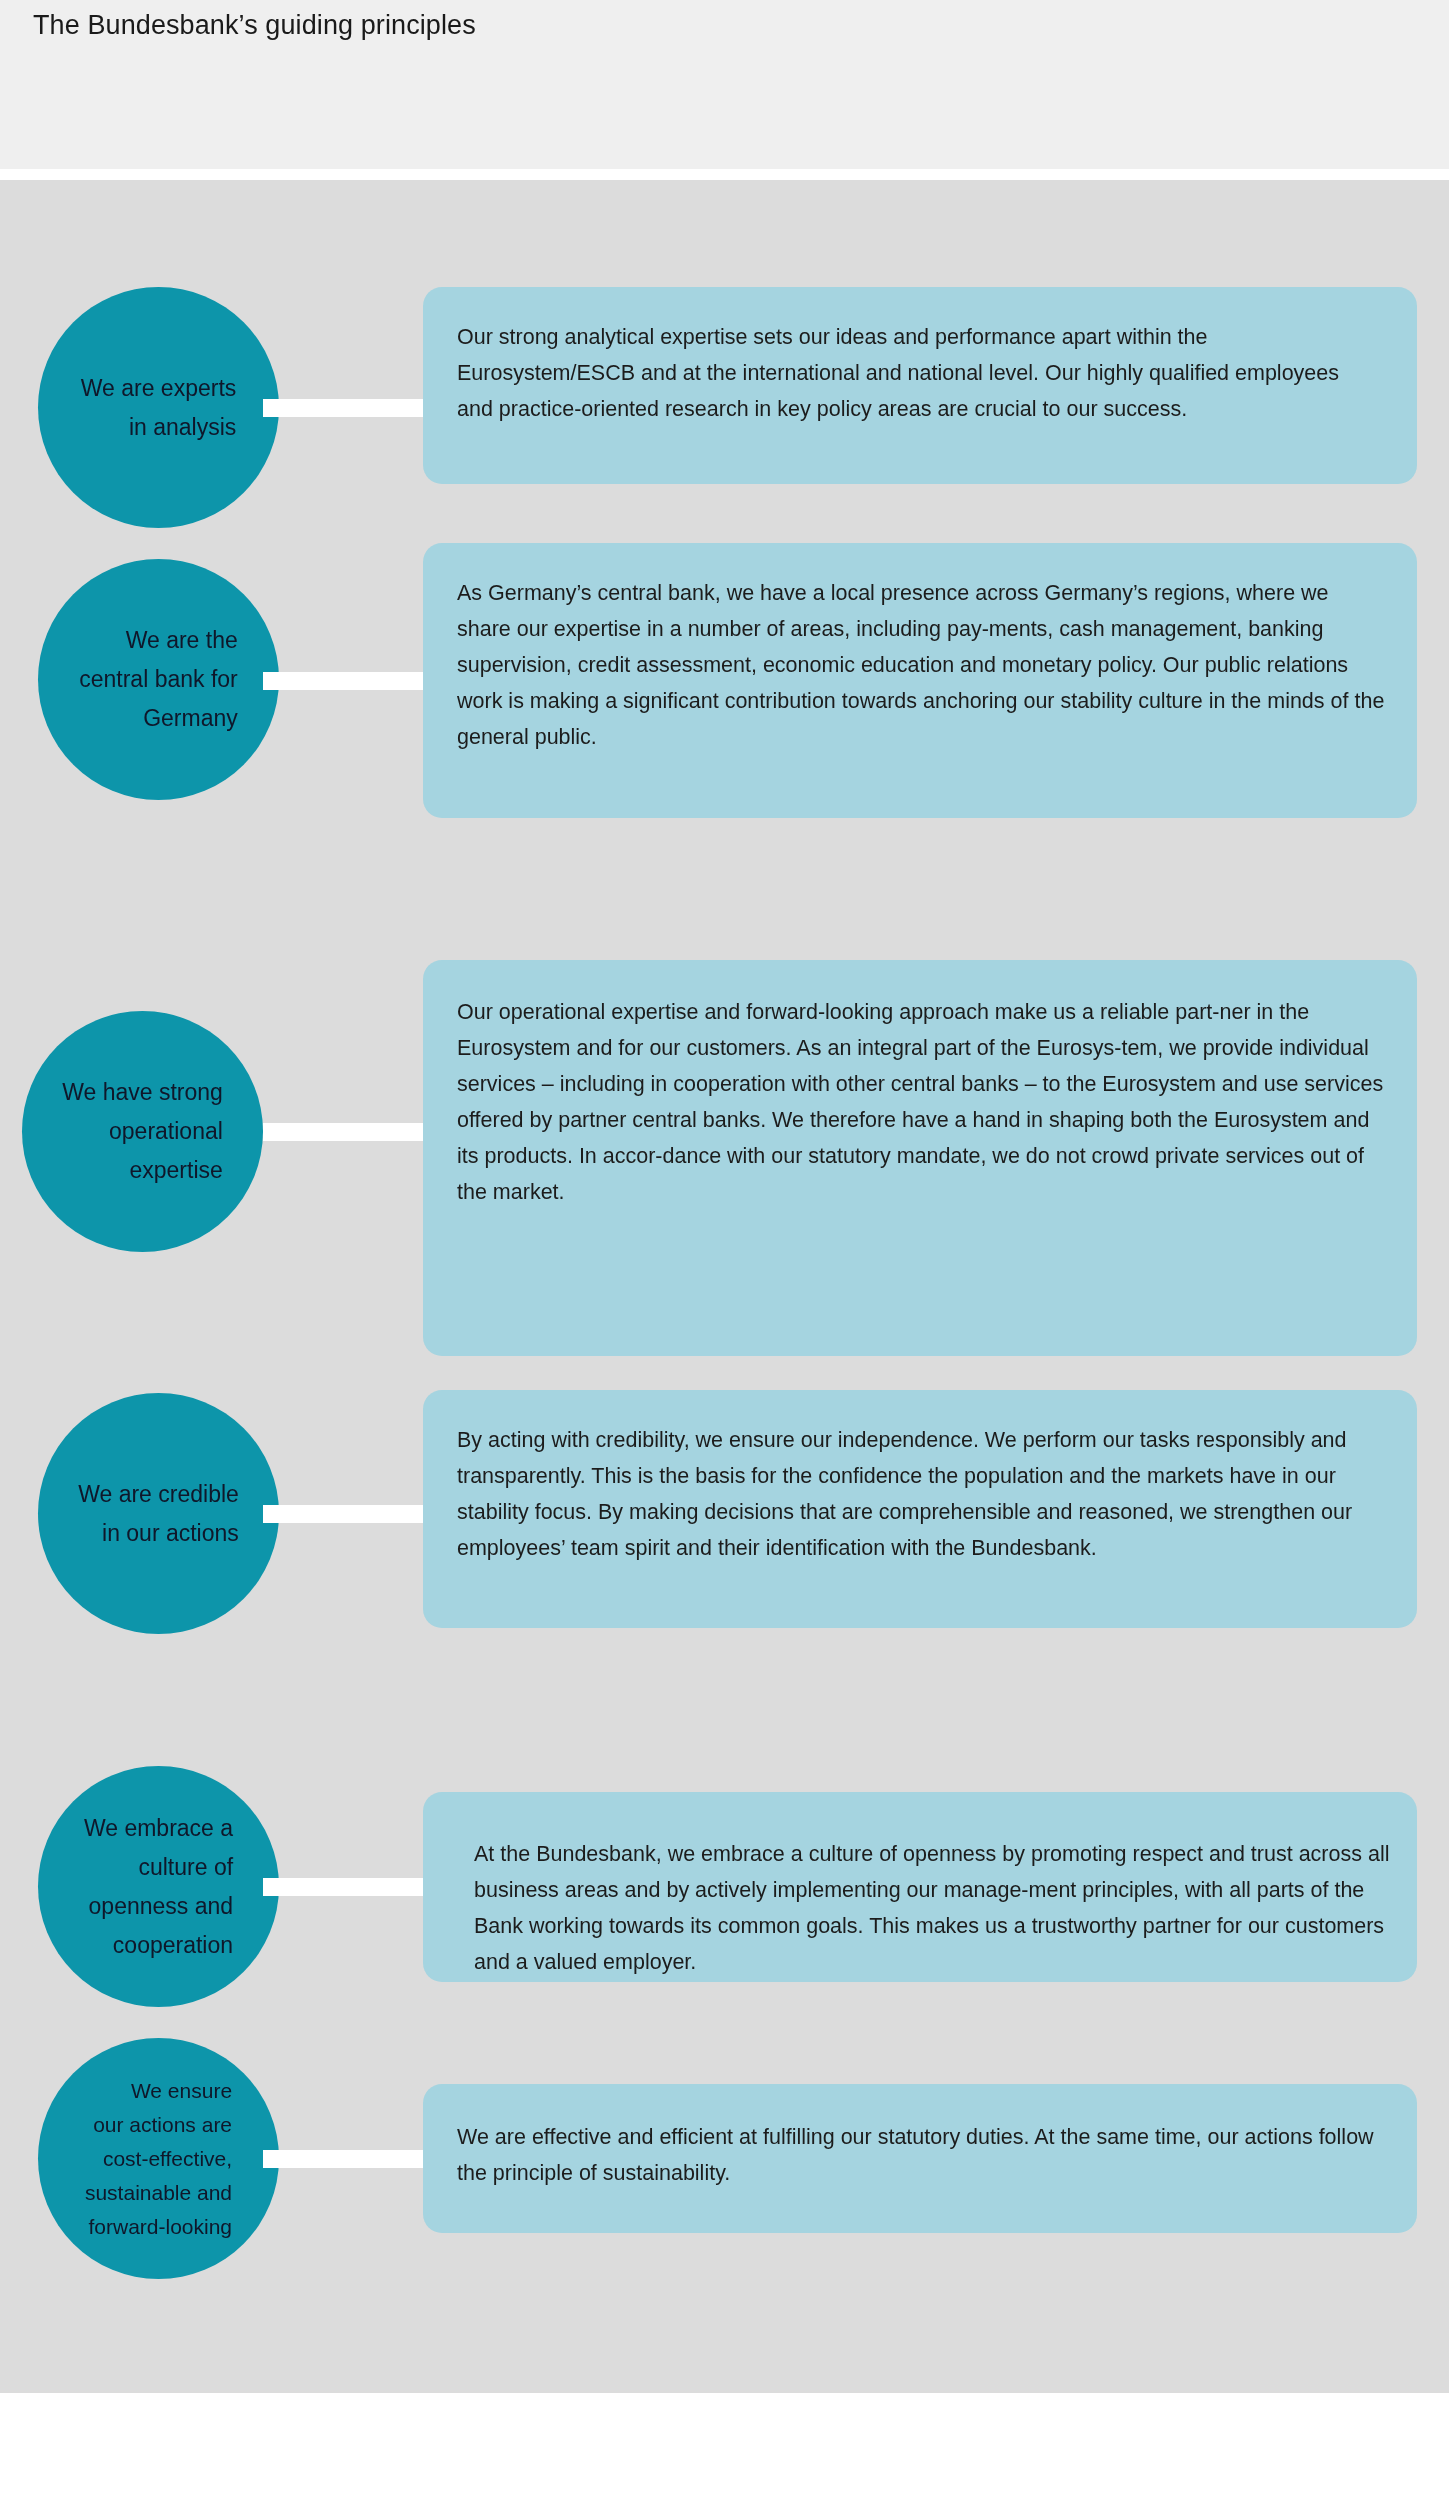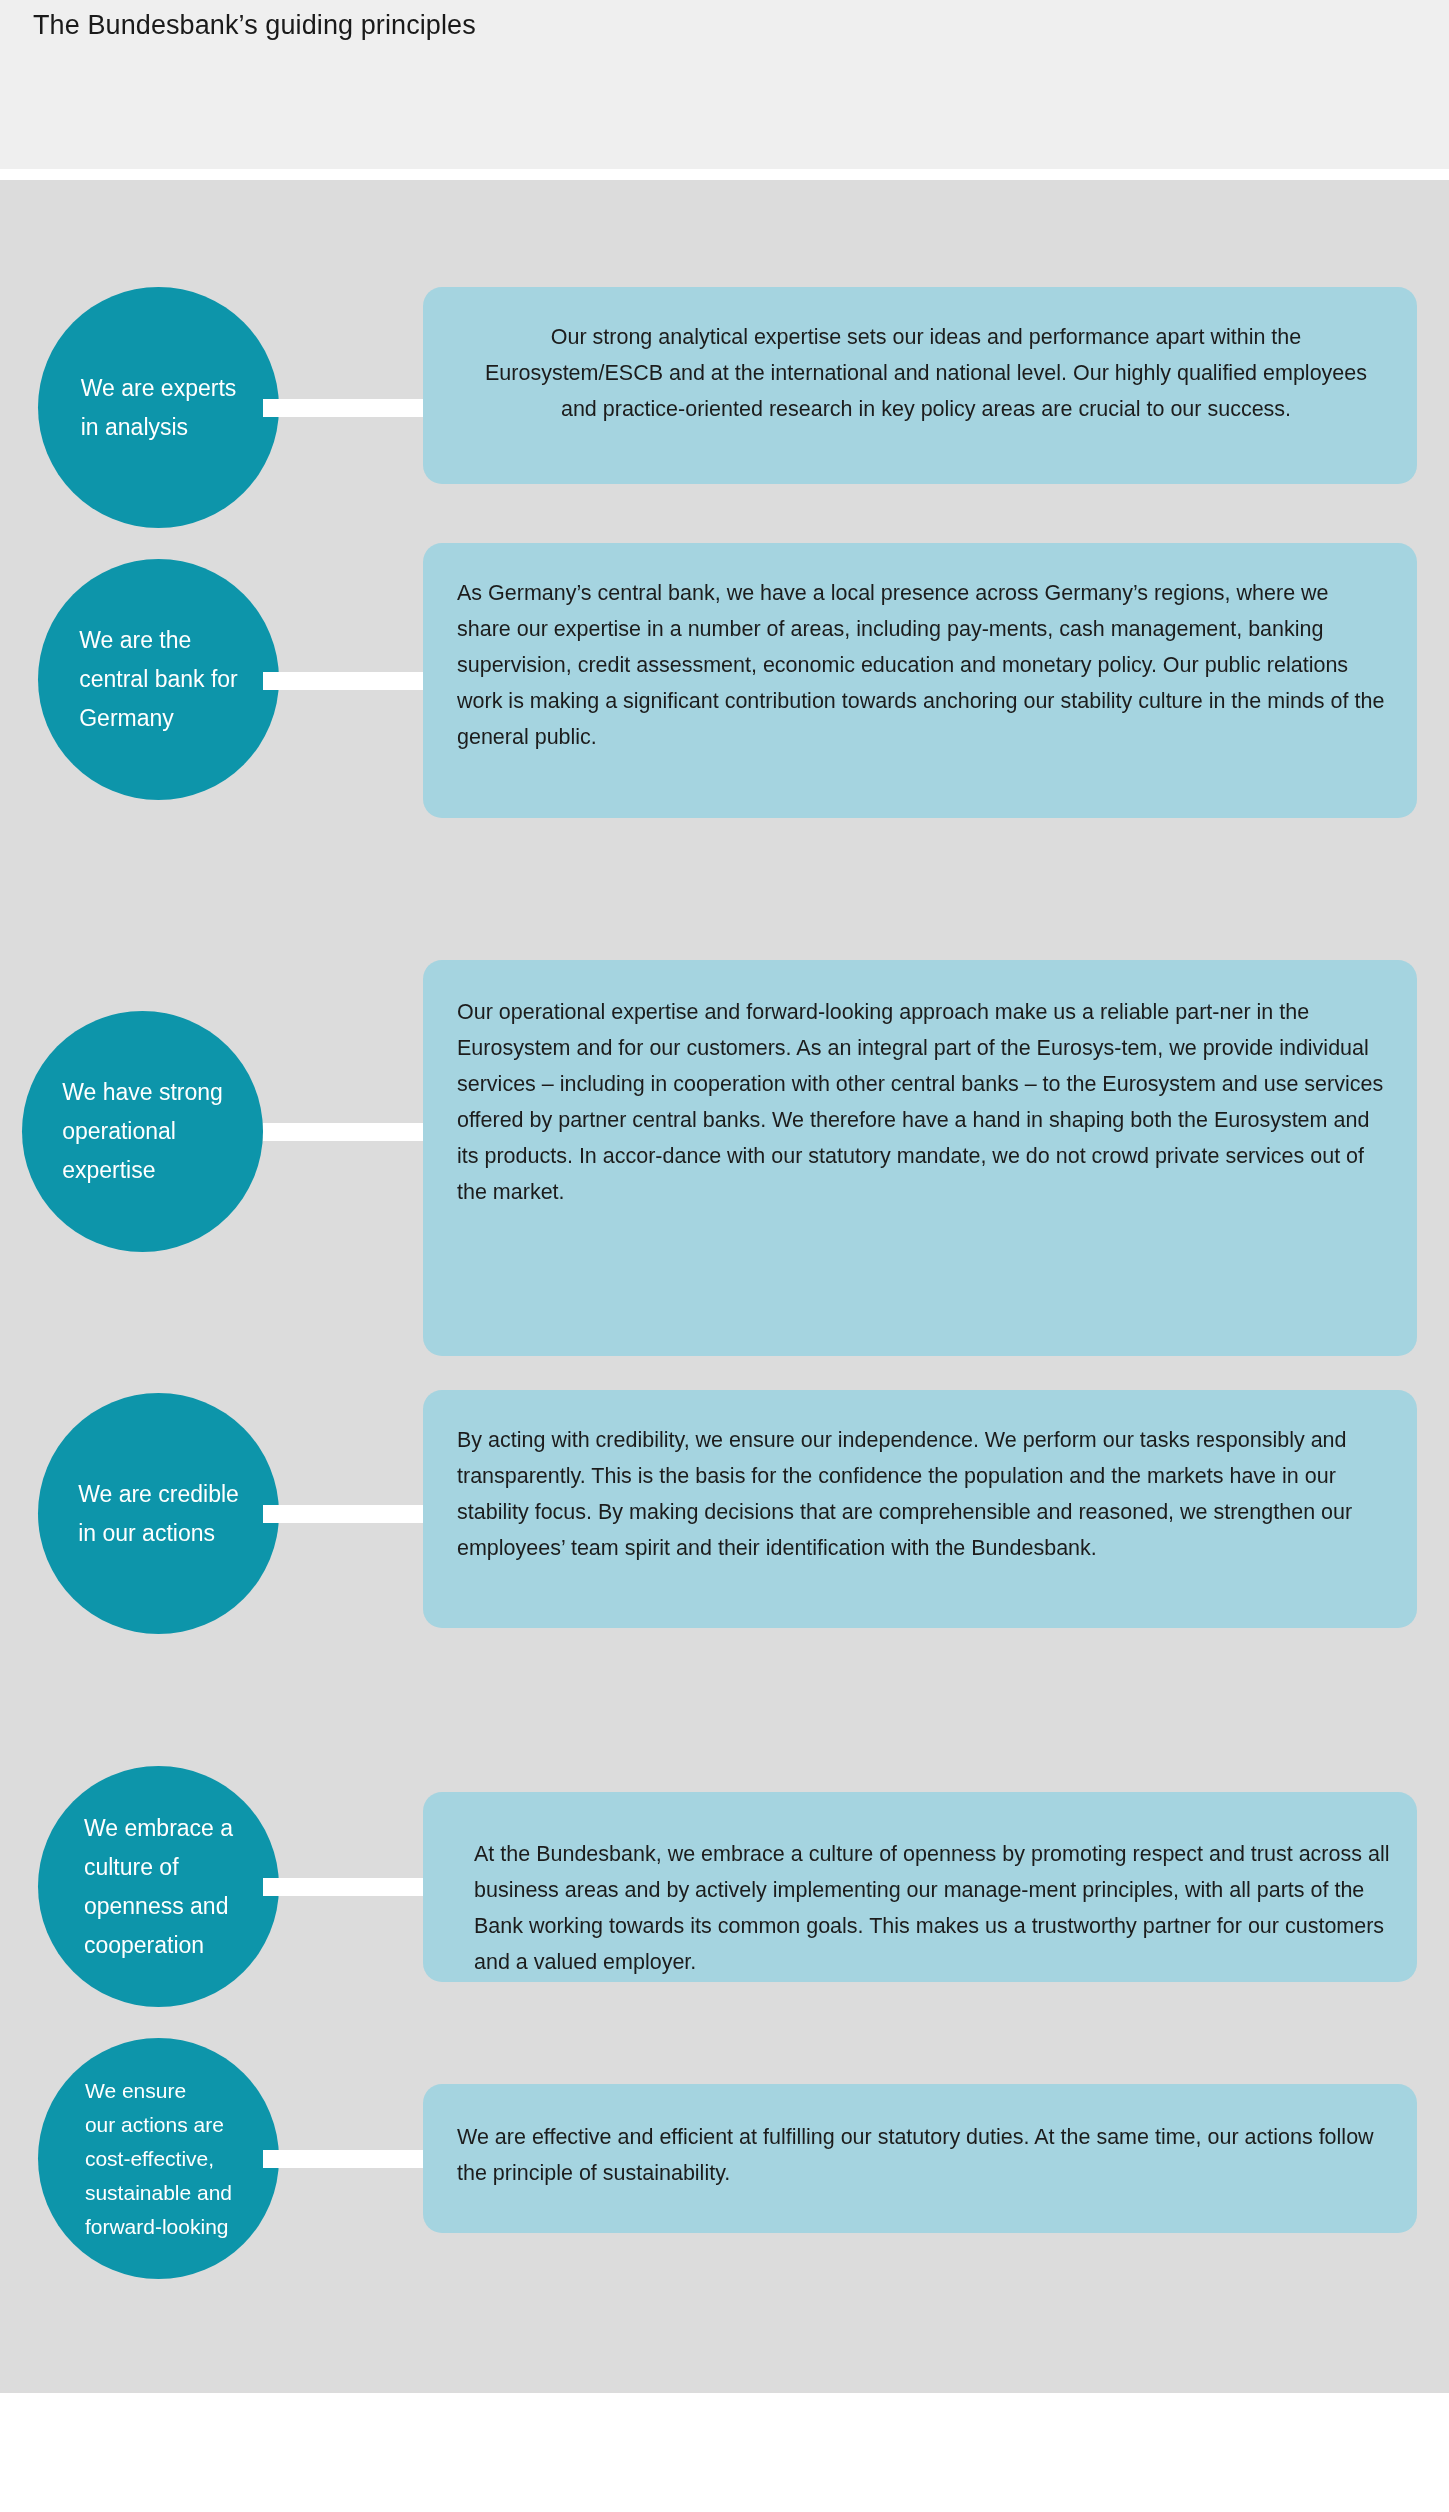--- a/index.html
+++ b/index.html
@@ -78,24 +78,24 @@
   .bubble {
     position: absolute;
     background: #0d95aa;
     border-radius: 50%;
     display: flex;
     align-items: center;
     justify-content: center;
     box-sizing: border-box;
   }
   .bubble-label {
-    color: #ffffff;
+    color: #0f172a;
     font-size: 23px;
     line-height: 39px;
-    text-align: left;
+    text-align: right;
     padding: 0 10.5px;
     white-space: pre-line;
   }
 
   .connector {
     position: absolute;
     background: #ffffff;
     height: 17.5px;
   }
 
@@ -124,21 +124,21 @@
 
   <div class="canvas">
 
     <div class="principle-row">
       <div class="bubble" style="left:38px; top:107px; width:241px; height:241px;">
         <div class="bubble-label">We are experts
 in analysis</div>
       </div>
       <div class="connector" style="left:263px; top:219px; width:175px;"></div>
       <div class="callout" style="left:423px; top:107px; width:994px; height:197px;">
-        <div class="callout-text" style="left:48px; top:32px; width:910px;text-align:center;">Our strong analytical expertise sets our ideas and performance apart within the Eurosystem/ESCB and at the international and national level. Our highly qualified employees and practice-oriented research in key policy areas are crucial to our success.</div>
+        <div class="callout-text" style="left:34px; top:32px; width:910px;">Our strong analytical expertise sets our ideas and performance apart within the Eurosystem/ESCB and at the international and national level. Our highly qualified employees and practice-oriented research in key policy areas are crucial to our success.</div>
       </div>
     </div>
 
     <div class="principle-row">
       <div class="bubble" style="left:38px; top:379px; width:241px; height:241px;">
         <div class="bubble-label">We are the
 central bank for
 Germany</div>
       </div>
       <div class="connector" style="left:263px; top:492px; width:175px;"></div>

